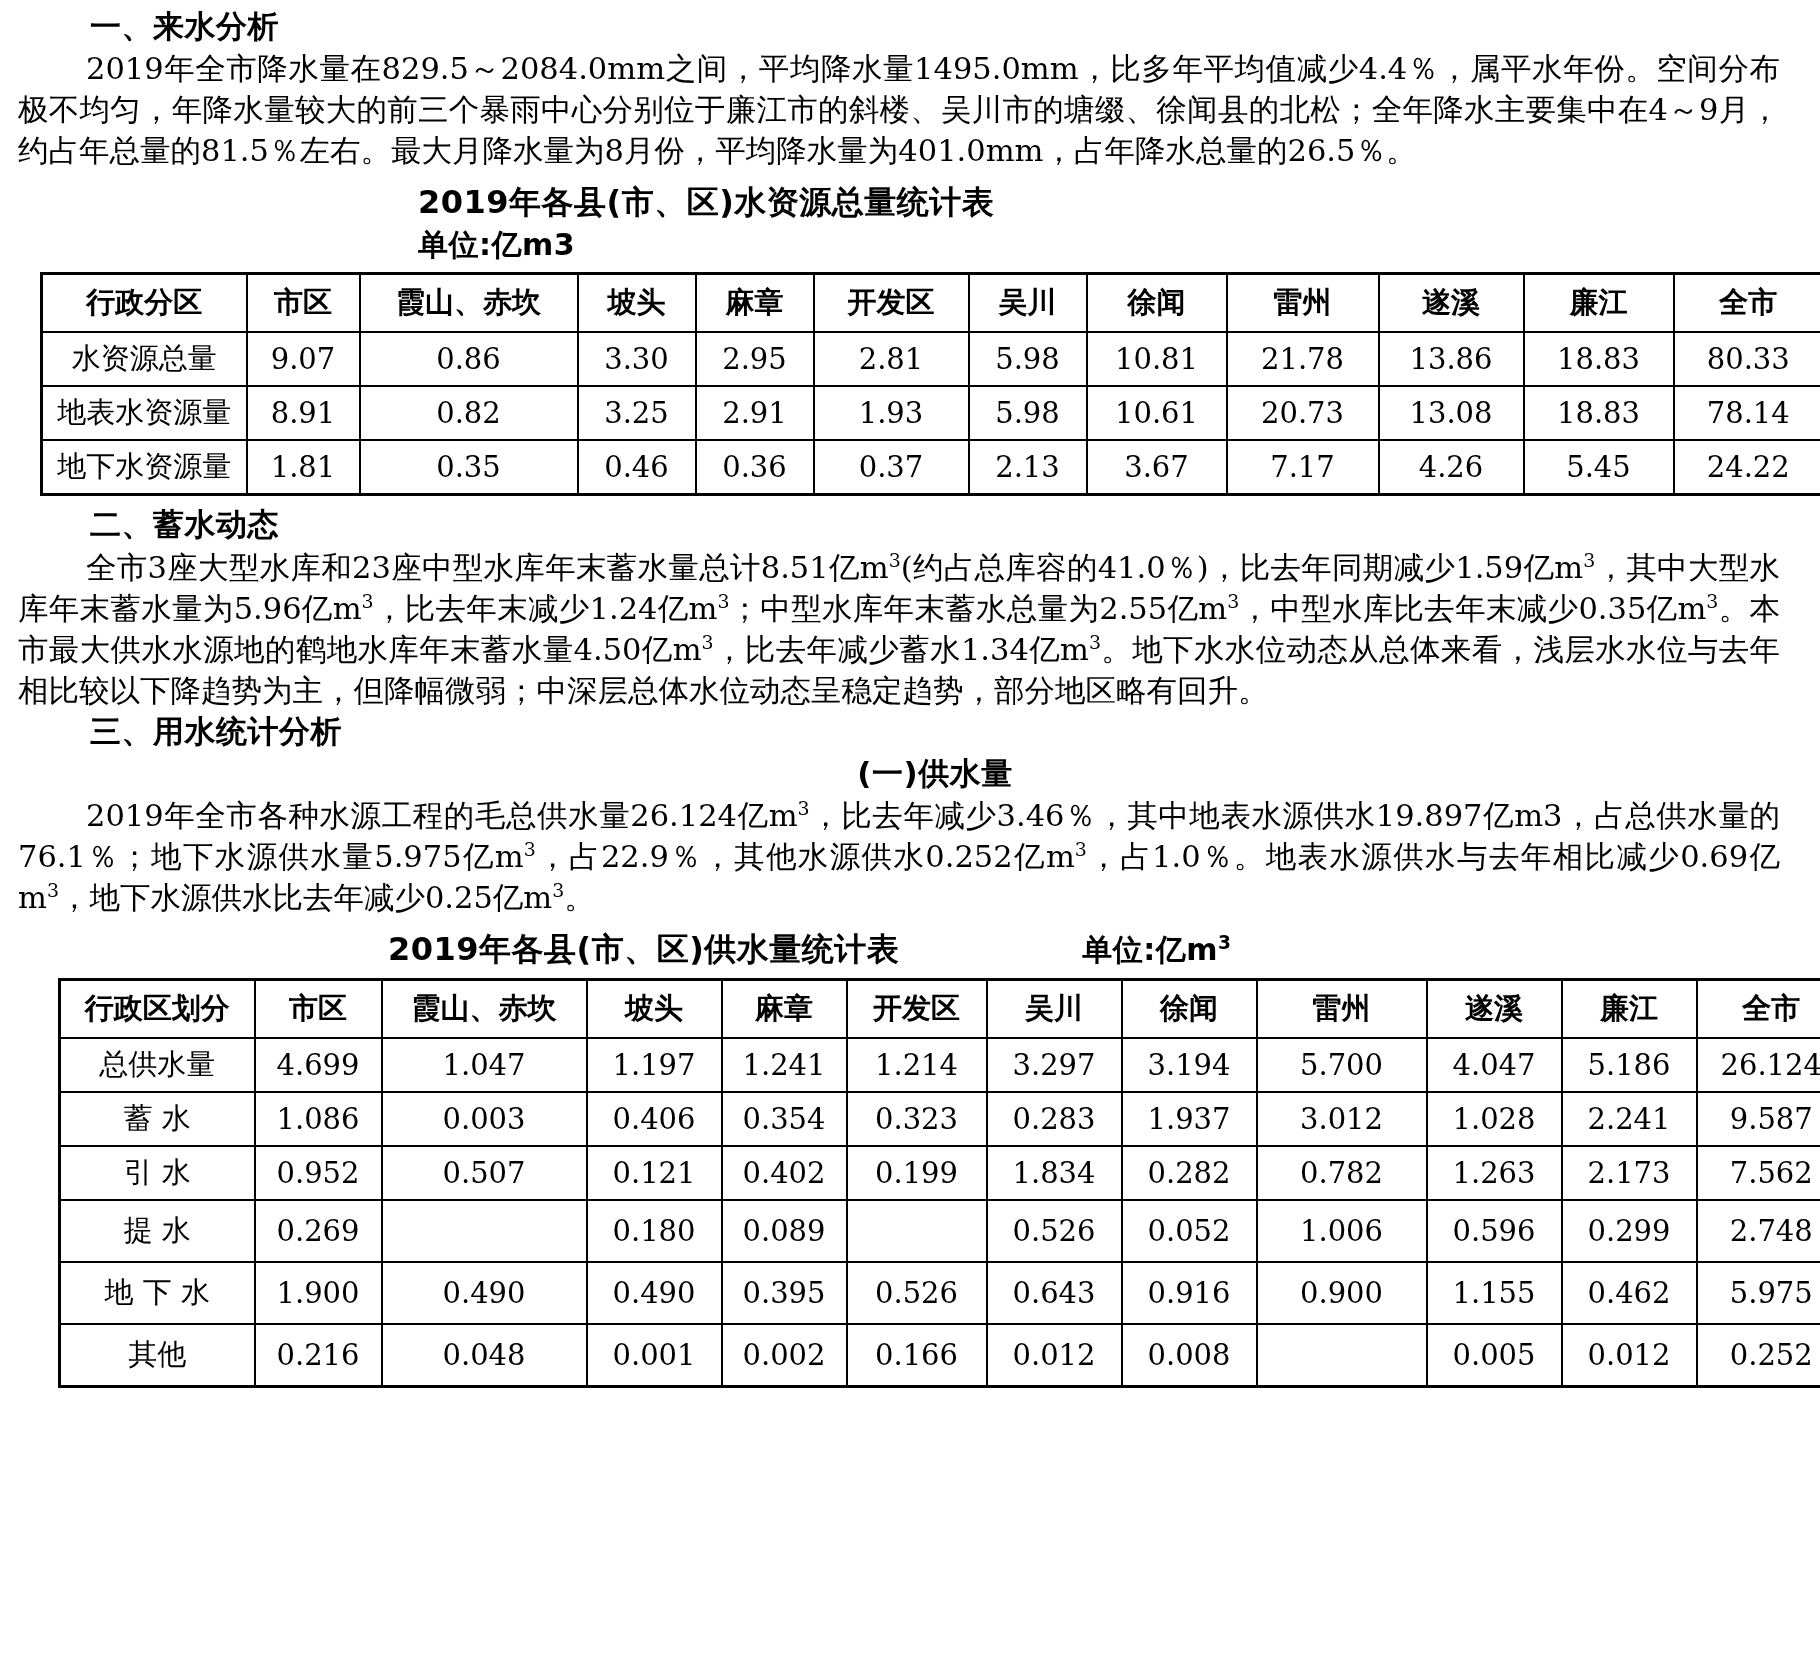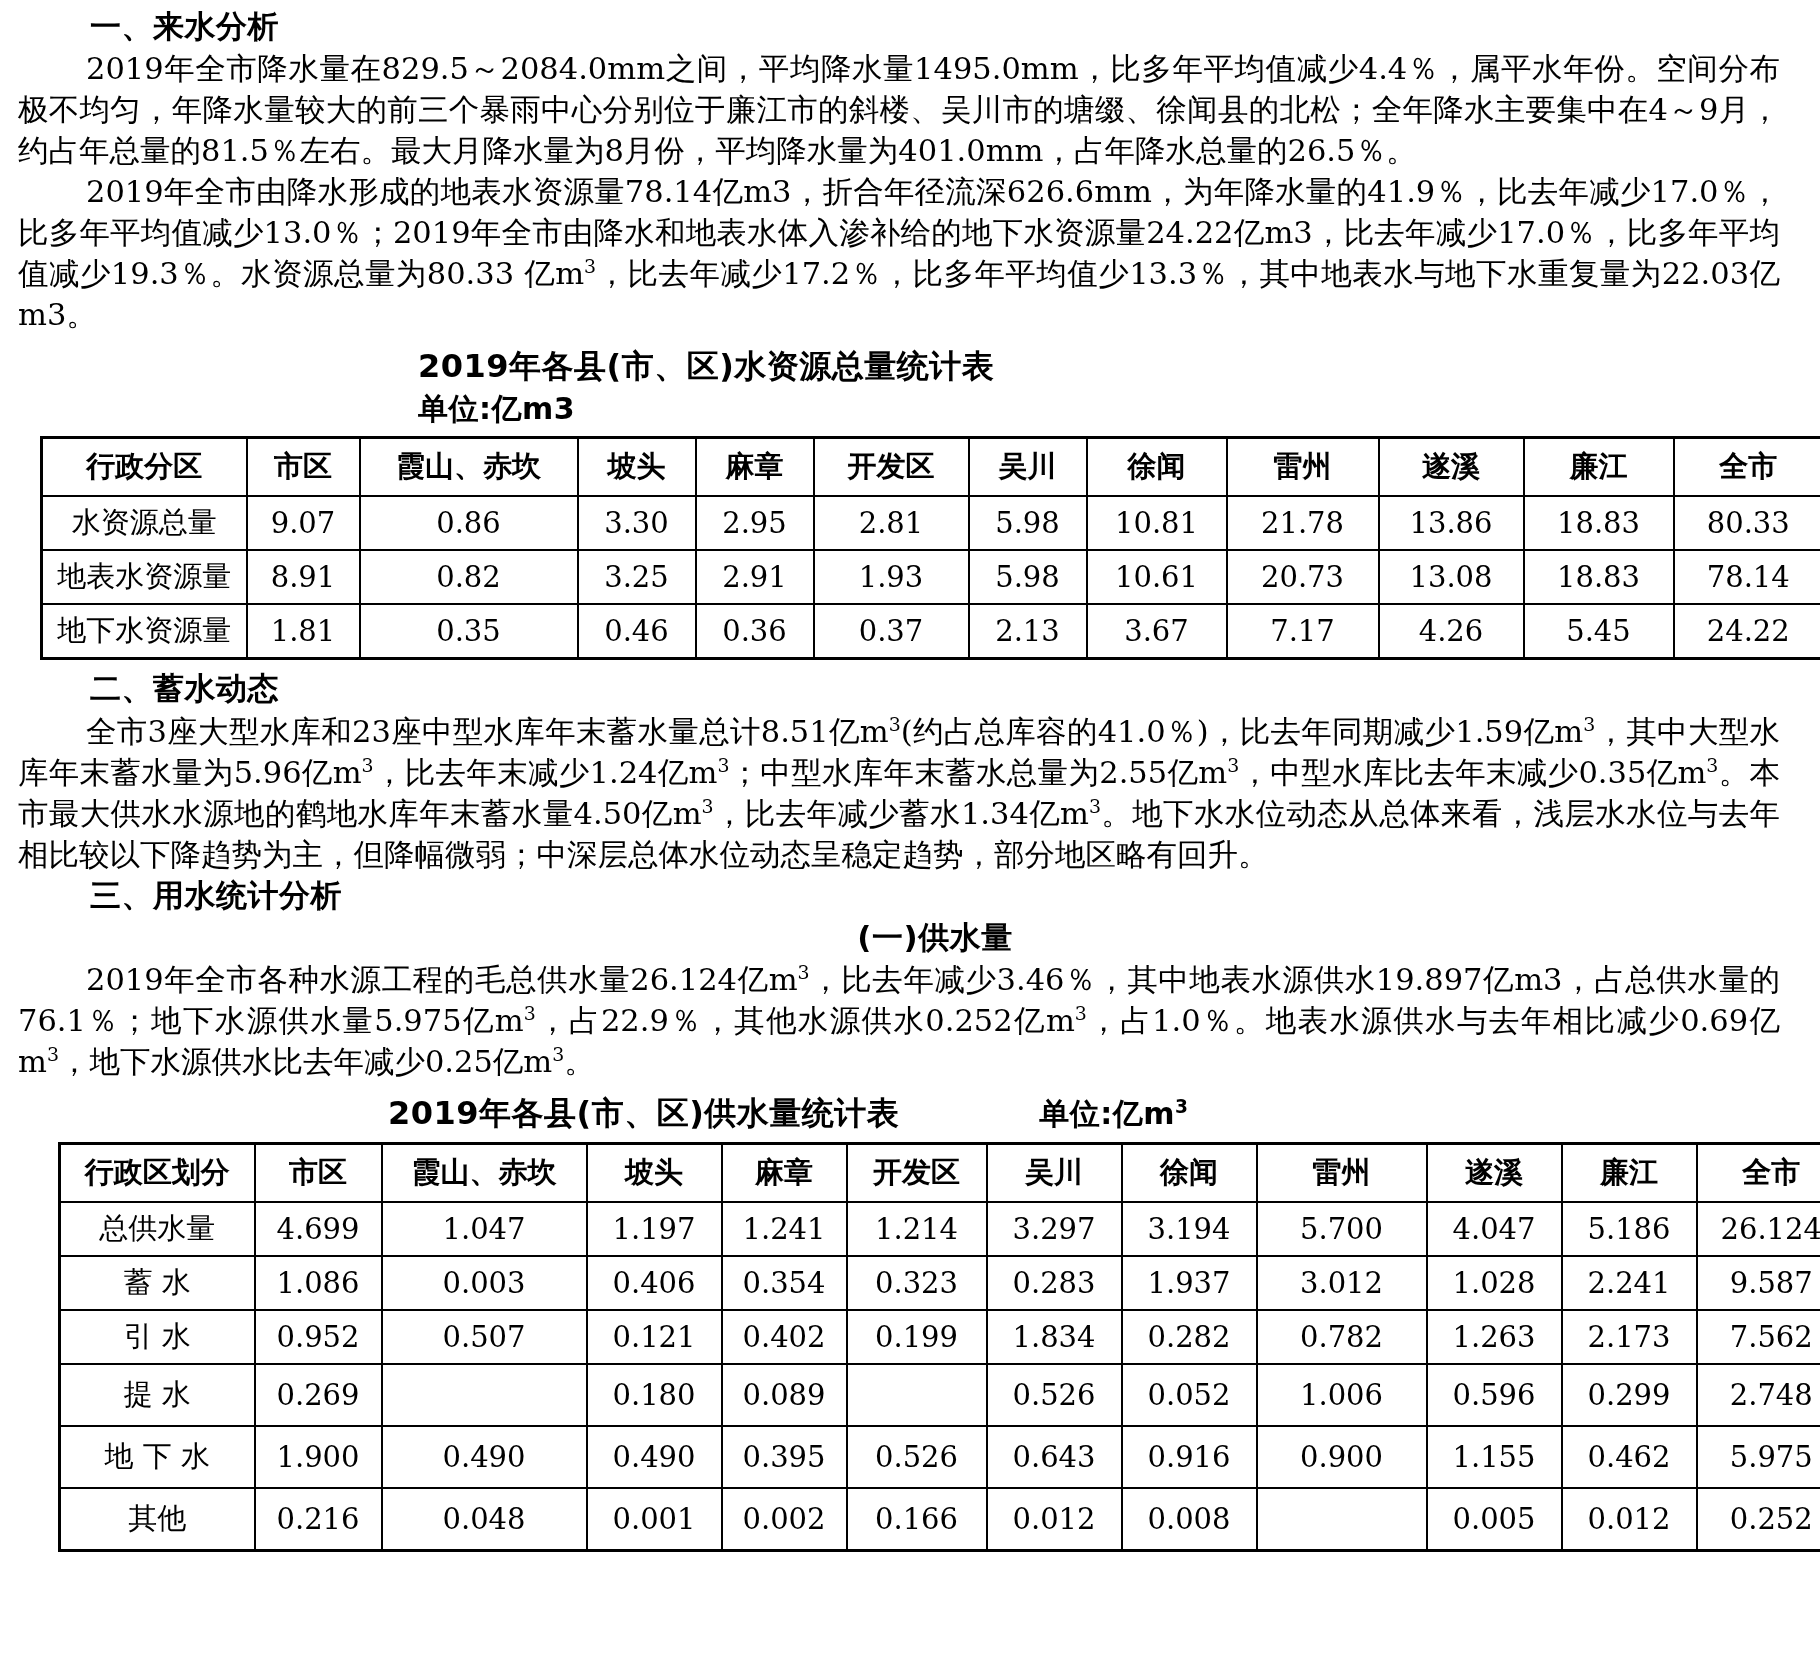--- a/index.html
+++ b/index.html
@@ -74,21 +74,21 @@
   }
   .table-unit {
     font-family: "DejaVu Sans", "Liberation Sans", sans-serif;
     font-weight: bold;
     font-size: 30px;
     margin-left: 110px;
     letter-spacing: 0.5px;
   }
   .tbl1-caption { padding-left: 250px; flex-direction: column; }
   .tbl1-caption .table-unit { margin-left: 150px; }
-  .tbl2-caption { padding-left: 370px; }
+  .tbl2-caption { padding-left: 370px; gap: 43px; }
   .tbl2-caption .table-unit { margin-left: 140px; }
 
   table.data {
     border-collapse: collapse;
     table-layout: fixed;
     border: 3px solid #000;
     font-size: 29px;
     background: #fff;
   }
   table.t1 { width: 1760px; margin-left: 22px; }
@@ -149,21 +149,20 @@
   .spacer-s { height: 8px; }
 </style>
 </head>
 <body>
 
 <div class="page">
   <div class="content">
 
     <h2 class="heading">一、来水分析</h2>
     <p class="body-text">2019年全市降水量在829.5～2084.0mm之间，平均降水量1495.0mm，比多年平均值减少4.4％，属平水年份。空间分布极不均匀，年降水量较大的前三个暴雨中心分别位于廉江市的斜楼、吴川市的塘缀、徐闻县的北松；全年降水主要集中在4～9月，约占年总量的81.5％左右。最大月降水量为8月份，平均降水量为401.0mm，占年降水总量的26.5％。</p>
-    <p class="body-text">2019年全市由降水形成的地表水资源量78.14亿m3，折合年径流深626.6mm，为年降水量的41.9％，比去年减少17.0％，比多年平均值减少13.0％；2019年全市由降水和地表水体入渗补给的地下水资源量24.22亿m3，比去年减少17.0％，比多年平均值减少19.3％。水资源总量为80.33 亿m<sup>3</sup>，比去年减少17.2％，比多年平均值少13.3％，其中地表水与地下水重复量为22.03亿m3。</p>
 
     <div class="table-caption-row tbl1-caption">
       <span class="table-title">2019年各县(市、区)水资源总量统计表</span>
       <span class="table-unit">单位:亿m3</span>
     </div>
 
     <table class="data t1">
       <colgroup>
         <col class="col-name">
           <col class="col-sq">

